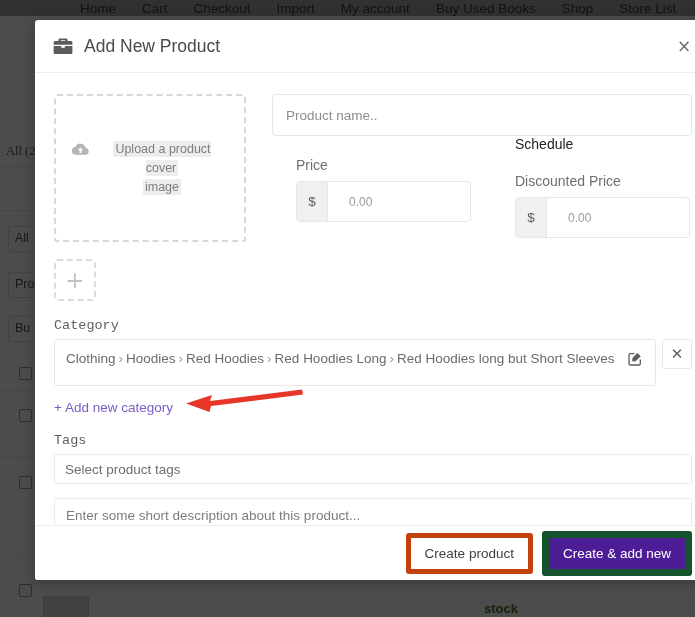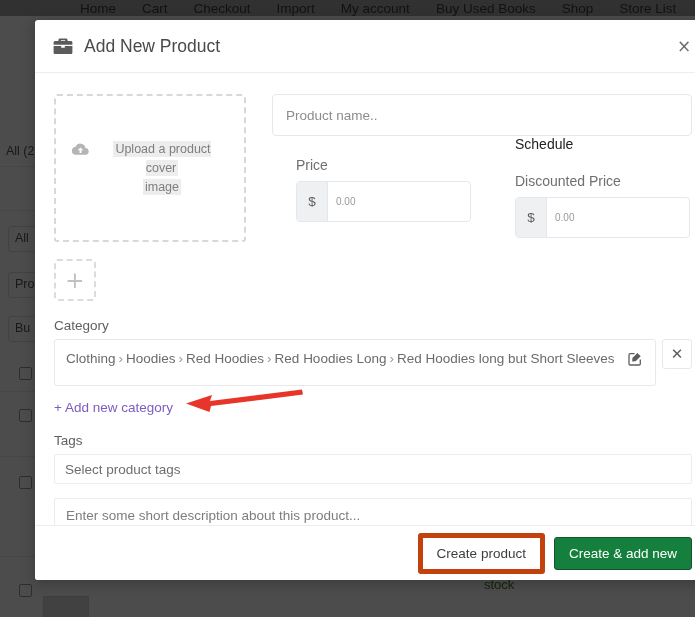--- a/index.html
+++ b/index.html
@@ -28,21 +28,21 @@
     display: flex; align-items: flex-end; gap: 26px;
     padding-left: 80px;
     font-size: 13.5px; color: #3d3d3d; white-space: nowrap;
   }
   .bg-topnav span { line-height: 15px; }
 
   .bg-body { position: absolute; left: 0; top: 16px; right: 0; bottom: 0; background:#fff; }
 
   .bg-allcount {
     position: absolute; left: 6px; top: 128px;
-    font-size: 12.5px; color: #555; white-space: nowrap;
+    font-size: 12.5px; color: #555; white-space: nowrap; font-family: Liberation Serif, serif;
   }
   .bg-inventory {
     position: absolute; right: 4px; top: 56px;
     font-size: 13.5px; color: #444; white-space: nowrap;
   }
   .bg-addnew-btn {
     position: absolute; right: 0px; top: 132px;
     background: #e8552d; color: #fff;
     padding: 6px 10px 6px 12px; font-size: 13px; border-radius: 3px;
     white-space: nowrap;
@@ -92,22 +92,22 @@
     background: #555; color: #fff; font-size: 9.5px; line-height: 13px;
     text-align: center; font-weight: bold; font-family: "Liberation Serif", serif;
   }
   .bg-num {
     position: absolute; right: 2px; font-size: 13px; color: #333;
   }
   .bg-num.n1 { top: 389px; }
   .bg-num.n2 { top: 480px; }
   .bg-num.n3 { top: 548px; }
   .bg-stock {
-    position: absolute; left: 484px; top: 561px;
-    font-size: 13px; font-weight: normal; color: #3d7a1f;
+    position: absolute; left: 484px; top: 585px;
+    font-size: 13px; font-weight: bold; color: #3d7a1f;
   }
   .bg-thumb {
     position: absolute; left: 43px; top: 580px;
     width: 46px; height: 30px; background: #d9d9d9; border: 1px solid #cfcfcf;
   }
 
   .scrim {
     position: absolute; inset: 0;
     background: rgba(0,0,0,0.70);
   }
@@ -192,36 +192,37 @@
     border: 1px solid #e3e8ef; border-radius: 4px; overflow: hidden; background: #fff;
   }
   .addon-prefix {
     width: 31px; background: #eef0f2;
     display: flex; align-items: center; justify-content: center;
     font-size: 13.5px; color: #5e5e5e;
     border-right: 1px solid #e3e8ef;
   }
   .addon-value {
     flex: 1; display: flex; align-items: center;
-    padding-left: 8px; font-size: 10px; color: #9a9a9a;
+    padding-left: 21px; font-size: 12px; color: #9a9a9a;
   }
 
   .add-image-btn {
     margin-top: 17px;
     width: 42px; height: 42px;
     border: 2px dashed #dcdcdc; border-radius: 3px;
     display: flex; align-items: center; justify-content: center;
     color: #c1c1c1; font-size: 23px; line-height: 1;
     cursor: pointer;
     font-family: "DejaVu Sans", sans-serif;
   }
 
   .section-label {
     font-size: 13.5px; color: #5f5f5f;
     margin: 17px 0 6px 0;
+    font-family: Liberation Mono, monospace;
   }
 
   .category-row { display: flex; align-items: stretch; gap: 6px; }
   .category-box {
     flex: 1;
     border: 1px solid #e8e8e8; border-radius: 3px;
     background: #fff;
     padding: 8px 11px 9px 11px;
     min-height: 47px;
     display: flex; align-items: flex-start; justify-content: space-between; gap: 8px;
@@ -273,21 +274,21 @@
     background: #fff;
     border-top: 1px solid #ededed;
     display: flex; align-items: center; justify-content: flex-end; gap: 9px;
     padding: 0 19px;
   }
   .btn {
     font-size: 13.5px; border-radius: 3px; cursor: pointer;
     padding: 8px 14px; line-height: 15px;
   }
   .btn-outline { background: #fff; border: 5px solid #c2410c; color: #3e3e3e; }
-  .btn-primary { background: #15803d; border: 1px solid #14532d; color: #fff; }
+  .btn-primary { background: #4c1d95; border: 7px solid #14532d; color: #fff; }
 
   
   .arrow-svg {
     position: absolute; left: 186px; top: 388px;
     pointer-events: none;
   }
 </style>
 </head>
 <body>
 

